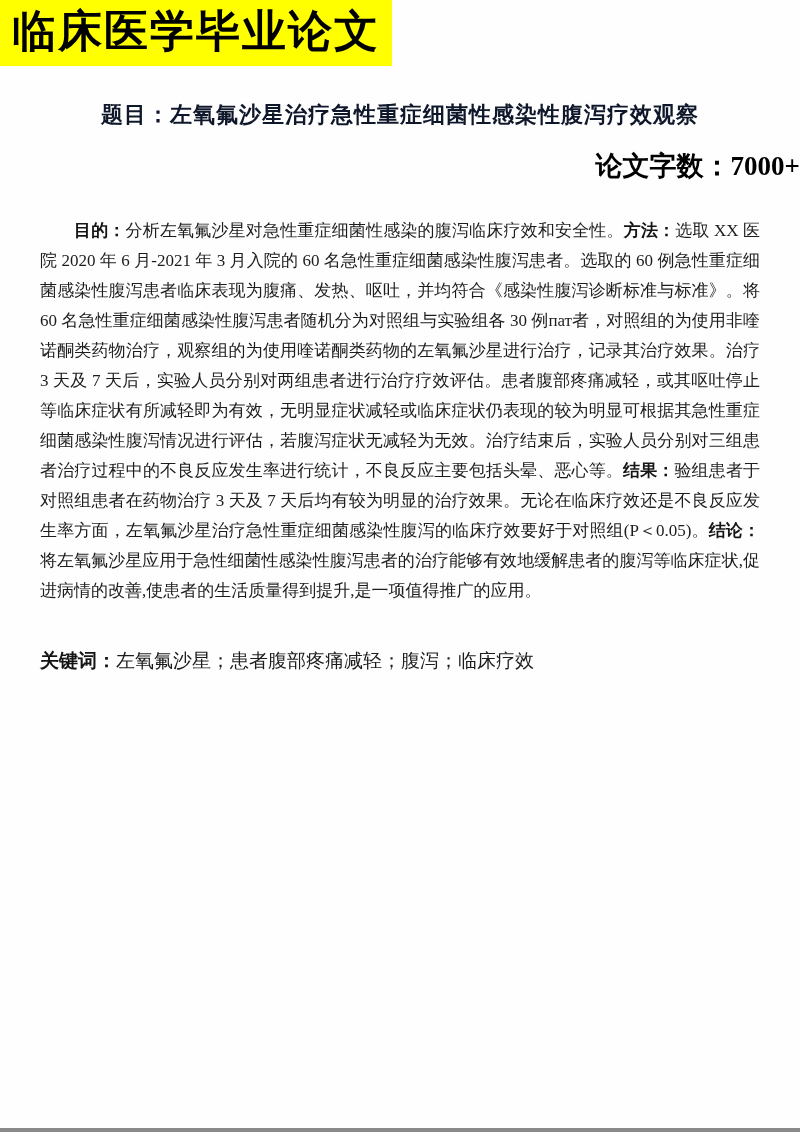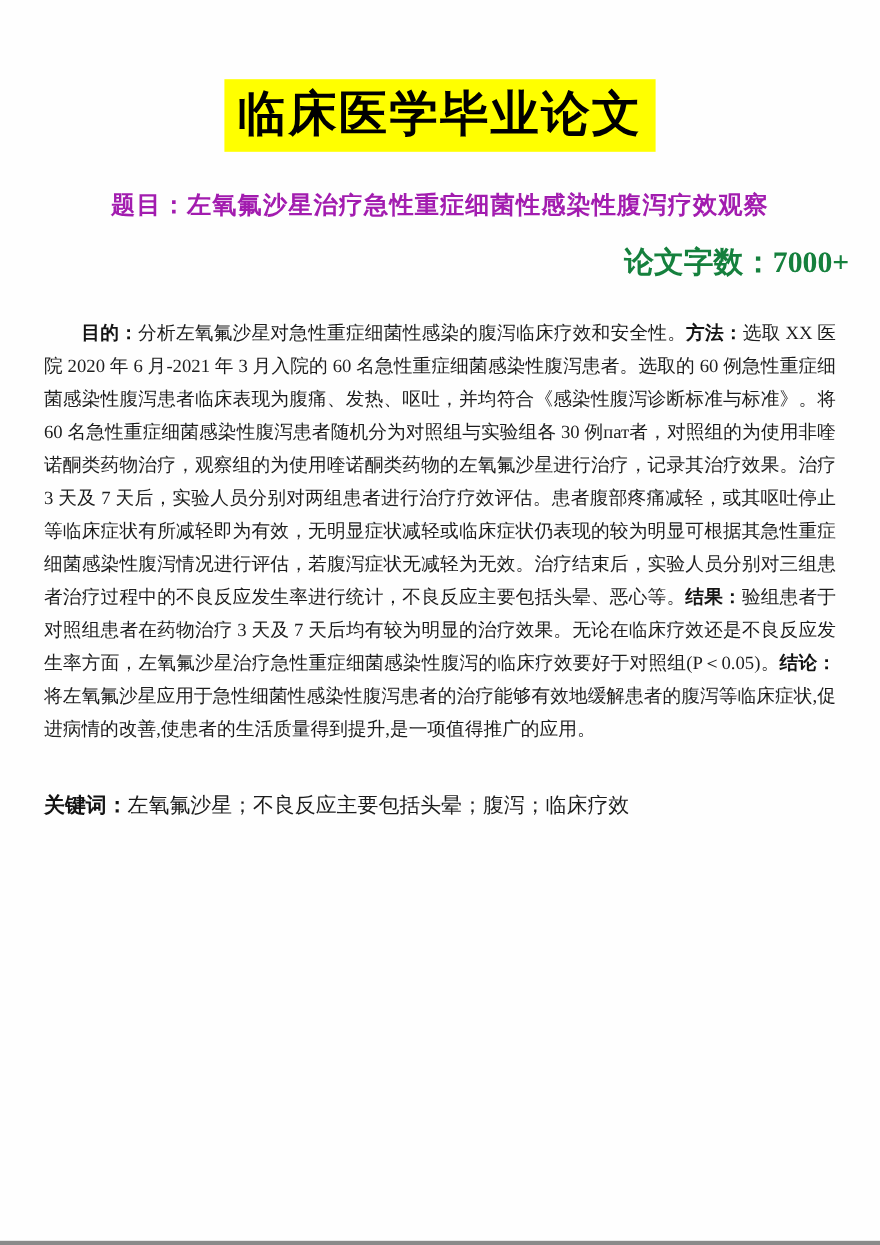--- a/index.html
+++ b/index.html
@@ -7,46 +7,43 @@
     position: relative;
     width: 800px;
     height: 1132px;
     margin: 0 auto;
     background: #fefefe;
     overflow: hidden;
     font-family: "Liberation Serif", "DejaVu Serif", serif;
     color: #1f1f1f;
   }
   .title-wrap {
-    text-align: center;
-    padding-top: 72px;
   }
   .title-highlight {
     display: inline-block;
     background: #ffff00;
     color: #000000;
     font-weight: bold;
     font-size: 44px;
     line-height: 1.0;
     padding: 10px 12px 12px 12px;
     letter-spacing: 2px;
   }
   .subtitle {
     margin-top: 34px;
     text-align: center;
     font-weight: bold;
     font-size: 22px;
-    color: #a21caf;
+    color: #0f172a;
     letter-spacing: 1px;
   }
   .word-count {
     margin-top: 18px;
     text-align: right;
-    padding-right: 28px;
-    color: #15803d;
+    color: #000000;
     font-weight: bold;
     font-size: 27px;
   }
   .abstract-heading {
     margin: 42px 0 0 0;
     text-align: center;
     font-size: 24px;
     font-weight: bold;
     color: #111111;
   }
@@ -83,17 +80,17 @@
     <span class="title-highlight">临床医学毕业论文</span>
   </div>
 
   <div class="subtitle">题目：左氧氟沙星治疗急性重症细菌性感染性腹泻疗效观察</div>
 
   <div class="word-count">论文字数：7000+</div>
 
 
   <p class="abstract"><b>目的：</b><span>分析左氧氟沙星对急性重症细菌性感染的腹泻临床疗效和安全性。</span><b>方法：</b><span>选取 XX 医院 2020 年 6 月-2021 年 3 月入院的 60 名急性重症细菌感染性腹泻患者。选取的 60 例急性重症细菌感染性腹泻患者临床表现为腹痛、发热、呕吐，并均符合《感染性腹泻诊断标准与标准》。将 60 名急性重症细菌感染性腹泻患者随机分为对照组与实验组各 30 例пат者，对照组的为使用非喹诺酮类药物治疗，观察组的为使用喹诺酮类药物的左氧氟沙星进行治疗，记录其治疗效果。治疗 3 天及 7 天后，实验人员分别对两组患者进行治疗疗效评估。患者腹部疼痛减轻，或其呕吐停止等临床症状有所减轻即为有效，无明显症状减轻或临床症状仍表现的较为明显可根据其急性重症细菌感染性腹泻情况进行评估，若腹泻症状无减轻为无效。治疗结束后，实验人员分别对三组患者治疗过程中的不良反应发生率进行统计，不良反应主要包括头晕、恶心等。</span><b>结果：</b><span>验组患者于对照组患者在药物治疗 3 天及 7 天后均有较为明显的治疗效果。无论在临床疗效还是不良反应发生率方面，左氧氟沙星治疗急性重症细菌感染性腹泻的临床疗效要好于对照组(P＜0.05)。</span><b>结论：</b><span>将左氧氟沙星应用于急性细菌性感染性腹泻患者的治疗能够有效地缓解患者的腹泻等临床症状,促进病情的改善,使患者的生活质量得到提升,是一项值得推广的应用。</span></p>
 
-  <p class="keywords"><b>关键词：</b><span>左氧氟沙星；不良反应主要包括头晕；腹泻；临床疗效</span></p>
+  <p class="keywords"><b>关键词：</b><span>左氧氟沙星；患者腹部疼痛减轻；腹泻；临床疗效</span></p>
 
   <div class="footer-bar"></div>
 
 </div>
 
 </body></html>

